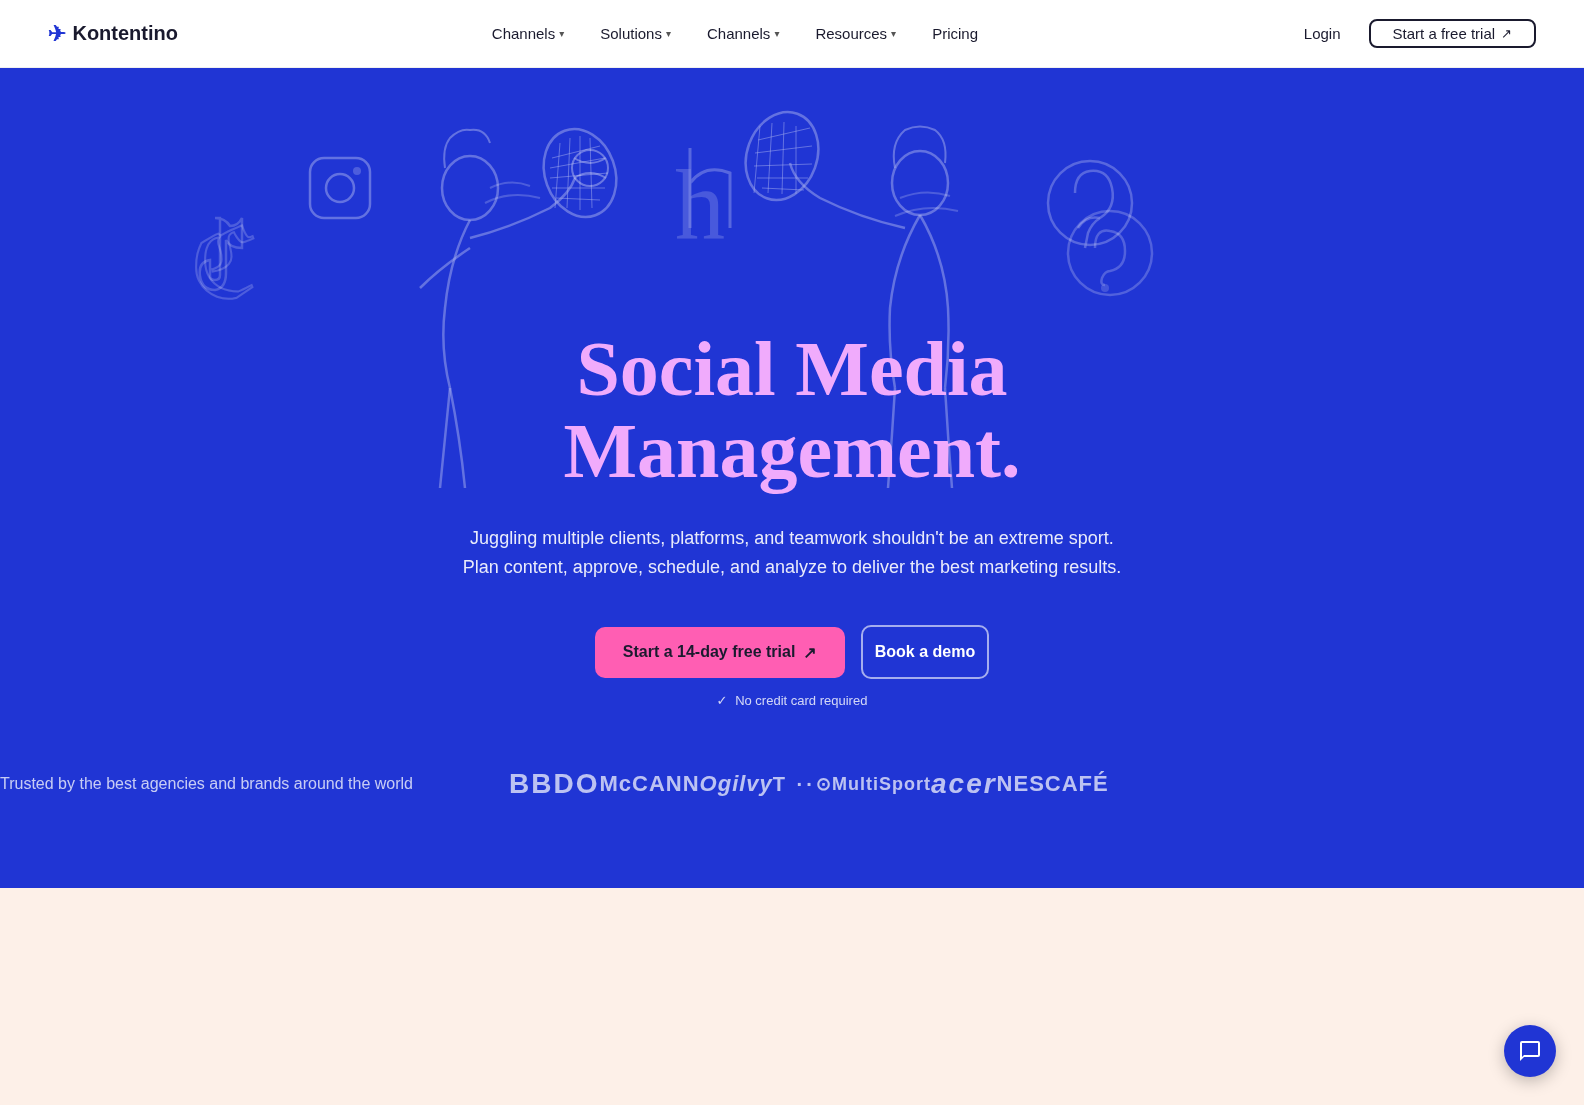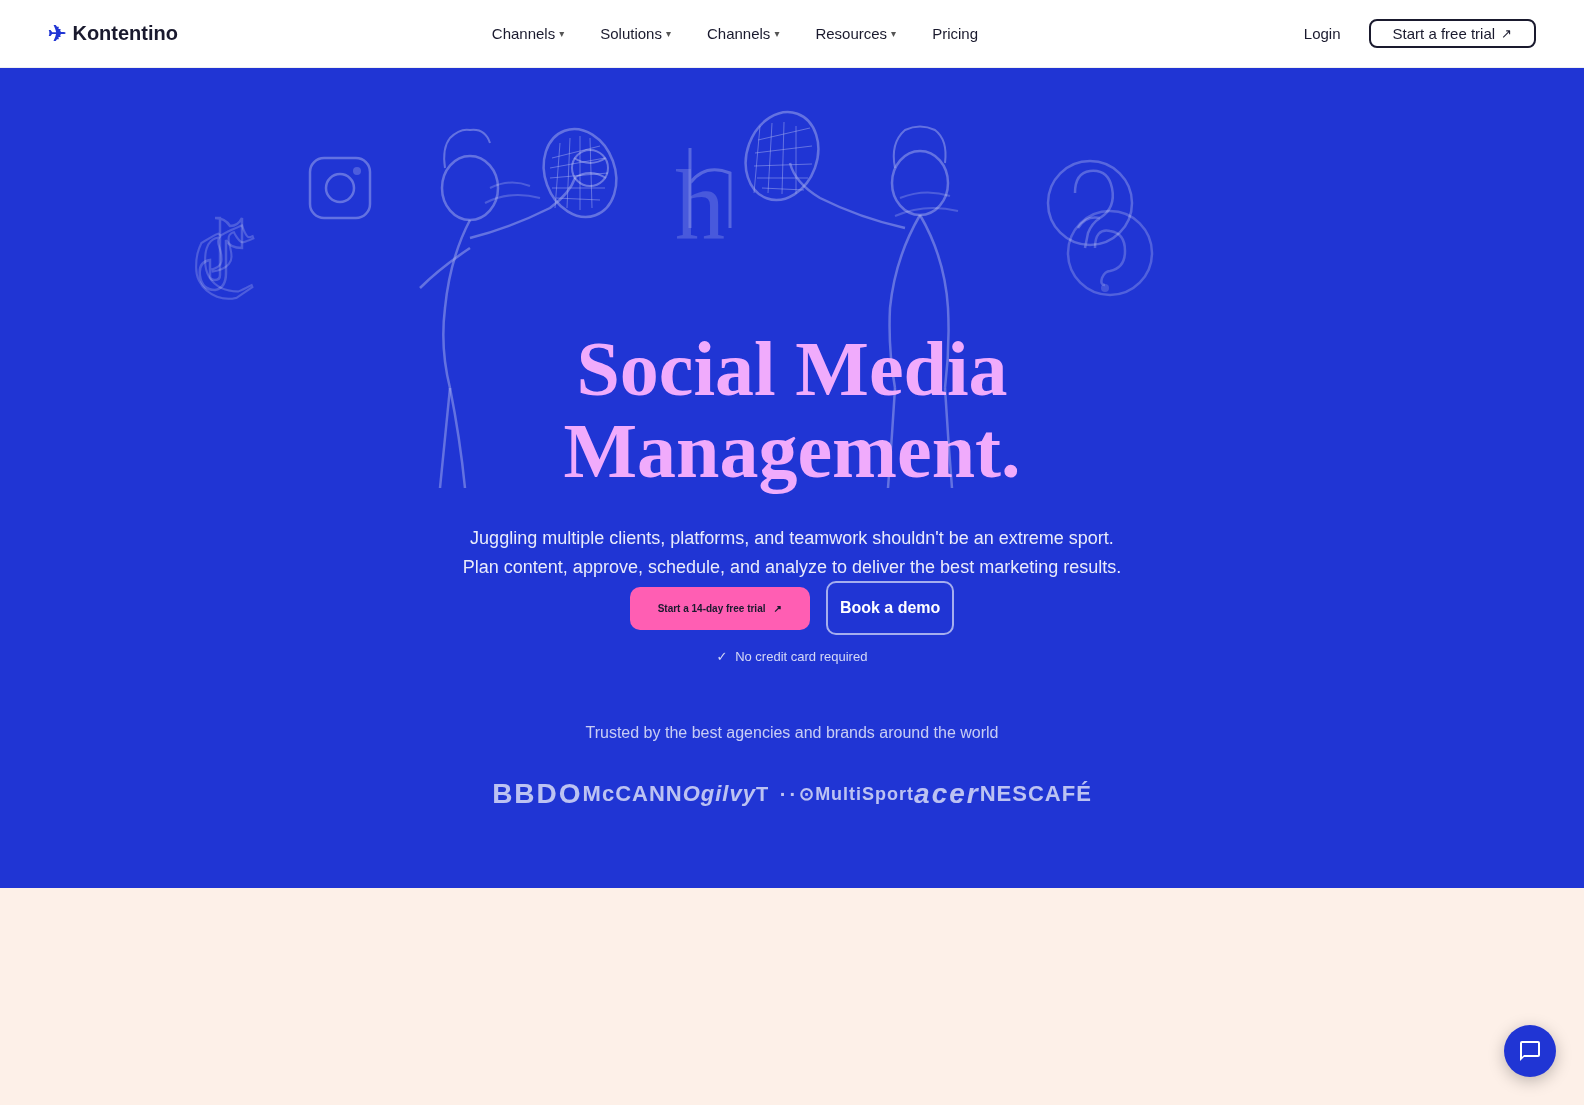--- a/index.html
+++ b/index.html
@@ -116,36 +116,37 @@
       color: #f0abfc;
       line-height: 1.05;
       font-family: Georgia, 'Times New Roman', serif;
       margin-bottom: 32px;
     }
     .hero-subtitle {
       font-size: 18px;
       color: rgba(255,255,255,0.9);
       line-height: 1.6;
       max-width: 680px;
+      margin-bottom: 44px;
     }
     .hero-buttons {
       display: flex;
       align-items: center;
       gap: 16px;
       margin-bottom: 14px;
     }
     .btn-trial {
       display: flex;
       align-items: center;
       gap: 8px;
       padding: 16px 28px;
       background: #ff5eb3;
       border: none;
       border-radius: 10px;
-      font-size: 10px;
+      font-size: 16px;
       font-weight: 600;
       color: #1a1a2e;
       cursor: pointer;
     }
     .btn-demo {
       display: flex;
       align-items: center;
       gap: 8px;
       padding: 16px 12px;
       background: transparent;
@@ -164,21 +165,21 @@
       margin-right: 4px;
     }
 
     
     .logos-section {
       position: relative;
       z-index: 10;
       margin-top: 60px;
       width: 100%;
       display: flex;
-      flex-direction: column;
+      flex-direction: row;
       align-items: center;
       gap: 36px;
     }
     .logos-label {
       font-size: 16px;
       color: rgba(255,255,255,0.75);
     }
     .logos-row {
       display: flex;
       align-items: center;

